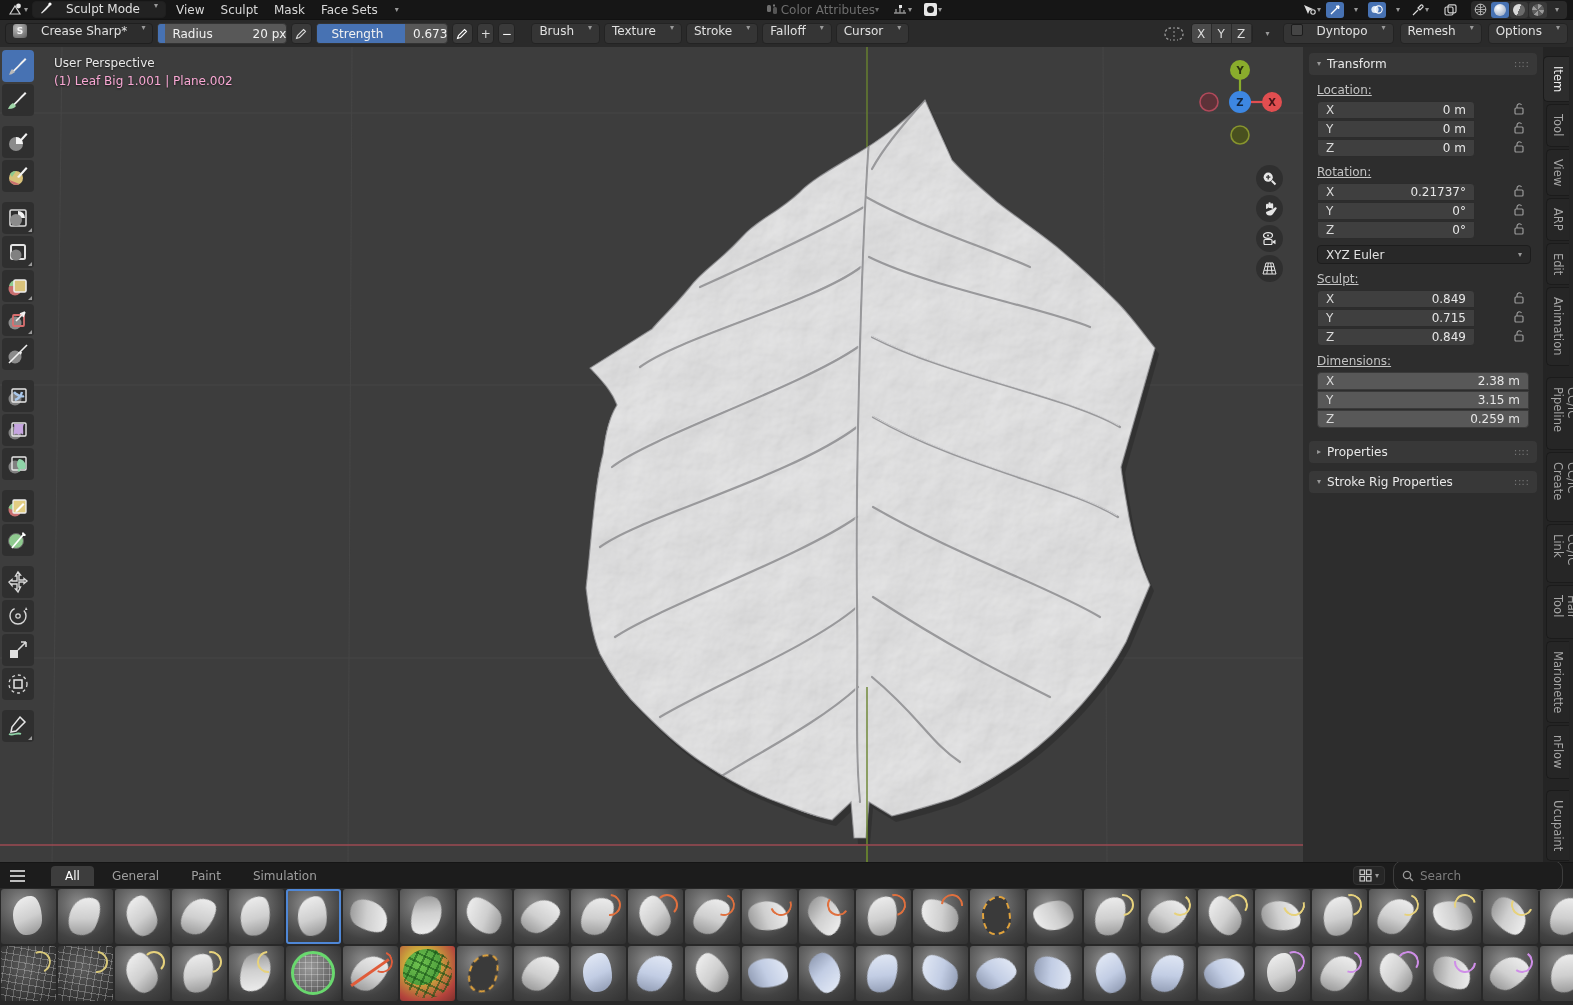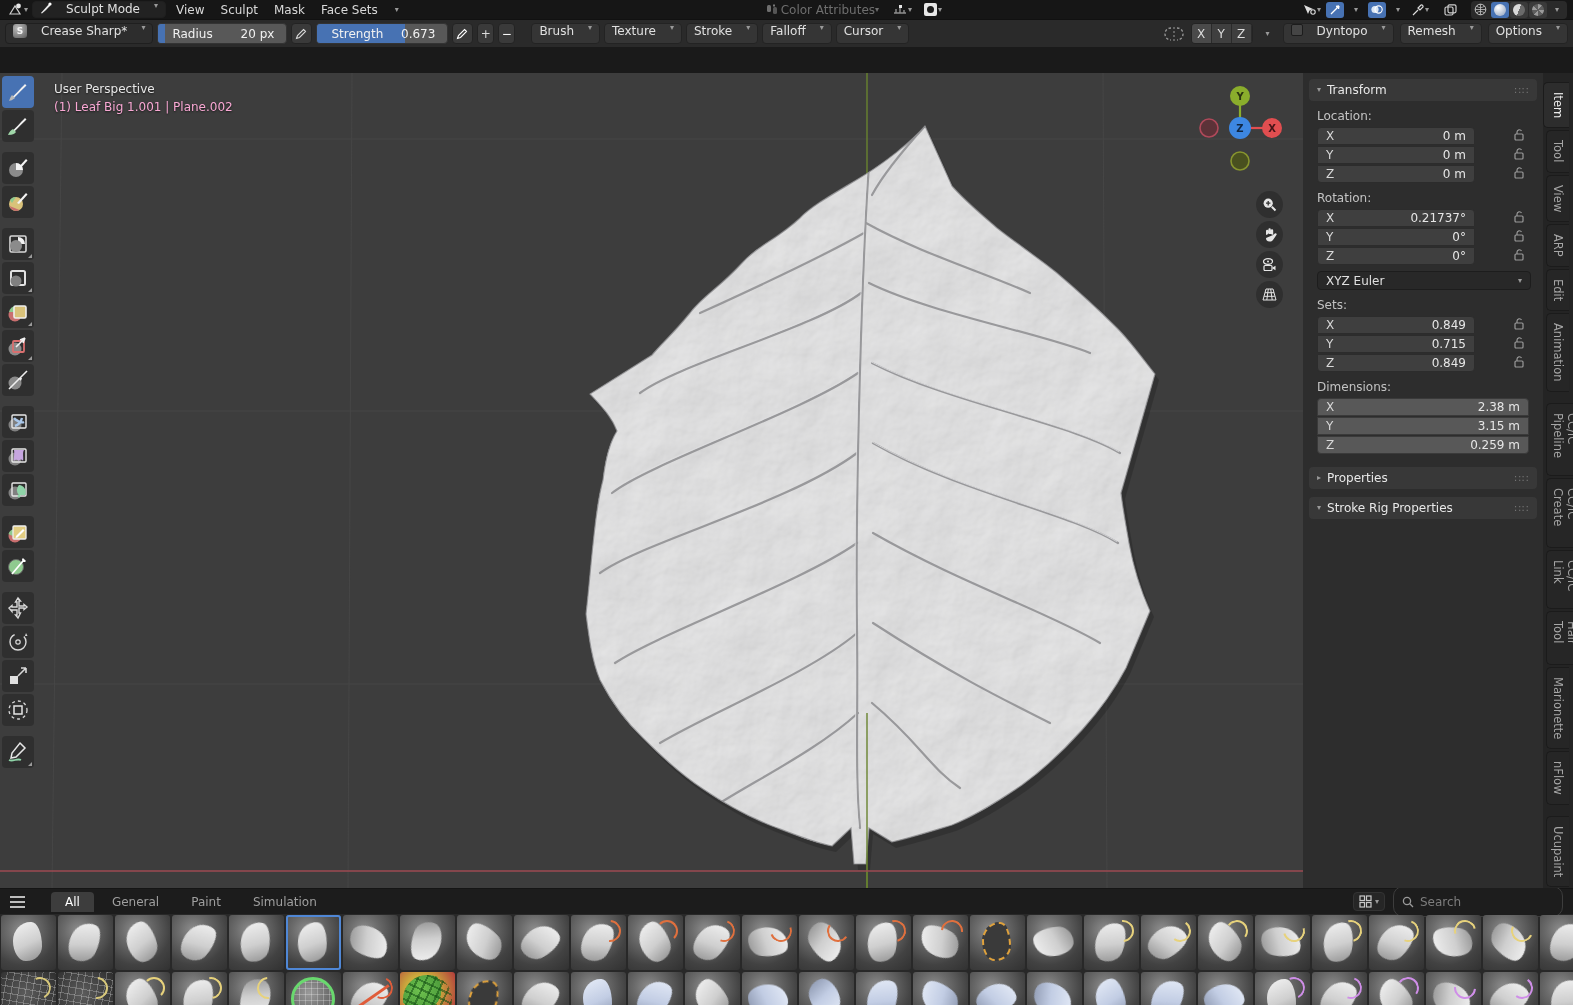--- a/index.html
+++ b/index.html
@@ -21,29 +21,29 @@
   
   #toolbarTop { height:28px; background:#2a2a2a; display:flex; align-items:center; padding:0 5px; gap:4px; border-top:1px solid #111;}
   .widget { background:#2d2d2d; border:1px solid #1f1f1f; height:21px; border-radius:4px;
     display:flex; align-items:flex-start; padding:0 7px; gap:14px; color:#e0e0e0; }
   .popover { background:#353535; border:1px solid #232323; }
   .slider { position:relative; overflow:hidden; background:#585858; border:1px solid #333;
     height:21px; border-radius:4px; display:flex; align-items:center; color:#f1f1f1; }
   .slider .fill { position:absolute; left:0; top:0; bottom:0; background:#4772b3; }
   .slider span { position:relative; z-index:1; }
   .slider .lbl { padding-left:14px; flex:1; }
-  .slider .val { padding-right:12px; }
+  .slider .val { }
   .sqbtn { width:21px; height:21px; border-radius:4px; background:#3a3a3a; border:1px solid #232323;
     display:flex; align-items:center; justify-content:center; color:#ddd; }
   .xyzbtn { width:20px; height:19px; display:flex;align-items:center;justify-content:center;
     background:#3f3f3f; border-right:1px solid #2a2a2a; color:#dcdcdc; }
   .penicon svg { display:block; }
 
   
-  #main { position:relative; height:815px; background:#3d3d3d;margin-top:26px; }
+  #main { position:relative; height:815px; background:#3d3d3d; }
   #vpsvg { position:absolute; inset:0; }
 
   
   #tools { position:absolute; left:2px; top:3px; width:36px; display:flex; flex-direction:column; gap:2px; }
   .tool { width:32px; height:32px; border-radius:4px; background:#2f2f2f;
     display:flex; align-items:center; justify-content:center; position:relative; }
   .tool.active { background:#4772b3; }
   .tool .subtri { position:absolute; right:2px; bottom:2px; width:0; height:0;
     border-left:4px solid transparent; border-bottom:4px solid #9a9a9a; }
   .tool.gapafter { margin-bottom:8px; }
@@ -56,21 +56,21 @@
   
   #gizmo { position:absolute; left:1195px; top:5px; width:95px; height:95px; }
   .navbtn { position:absolute; left:1256px; width:27px; height:27px; border-radius:50%;
     background:rgba(40,40,40,.65); display:flex; align-items:center; justify-content:center; color:#cfcfcf; }
 
   
   #npanel { position:absolute; right:30px; top:0; width:240px; height:815px; background:#2d2d2d; padding:6px 6px 0 6px; }
   .panel-hdr { height:22px; display:flex; align-items:center; gap:6px; background:#383838;
     border-radius:4px; padding:0 8px; margin-bottom:4px; color:#e8e8e8; }
   .panel-hdr .dots { margin-left:auto; color:#777; font-size:10px; letter-spacing:1px;}
-  .sec-label { color:#c3c3c3; margin:8px 2px 4px 8px; }
+  .sec-label { color:#c3c3c3; margin:8px 2px 4px 8px;text-decoration:underline; }
   .nrowline { display:flex; align-items:center; margin:0 0 1px 8px; }
   .nrow { width:158px; height:18px; background:#3f3f3f; border:1px solid #2c2c2c; display:flex;
     align-items:center; padding:0 8px; color:#e6e6e6; }
   .nrow.wide { width:212px; background:#585858; border-color:#3a3a3a; }
   .nrow .ax { width:20px; color:#d8d8d8; }
   .nrow .vv { flex:1; text-align:right; }
   .rowgrp .nrowline:first-child .nrow { border-radius:4px 4px 0 0; }
   .rowgrp .nrowline:last-child .nrow { border-radius:0 0 4px 4px; }
   .lock { margin-left:38px; color:#9a9a9a; }
   .dropdown { width:214px; height:19px; background:#282828; border:1px solid #1d1d1d; border-radius:4px;
@@ -651,21 +651,21 @@
           <span class="lock"><svg width="12" height="13" viewBox="0 0 12 13">
               <rect x="2" y="6" width="8" height="6" rx="1" fill="none" stroke="#9a9a9a" stroke-width="1.2"></rect>
               <path d="M4 6 V4 a2.4 2.4 0 0 1 4.5-1" fill="none" stroke="#9a9a9a" stroke-width="1.2"></path>
             </svg></span>
         </div>
       </div>
     <div class="dropdown">
       <span>XYZ Euler</span>
       <span class="chev">▾</span>
     </div>
-    <div class="sec-label">Sets:</div>
+    <div class="sec-label">Sculpt:</div>
     <div class="rowgrp" id="scaleRows">
         <div class="nrowline">
           <div class="nrow">
             <span class="ax">X</span>
             <span class="vv">0.849</span>
           </div>
           <span class="lock"><svg width="12" height="13" viewBox="0 0 12 13">
               <rect x="2" y="6" width="8" height="6" rx="1" fill="none" stroke="#9a9a9a" stroke-width="1.2"></rect>
               <path d="M4 6 V4 a2.4 2.4 0 0 1 4.5-1" fill="none" stroke="#9a9a9a" stroke-width="1.2"></path>
             </svg></span>

